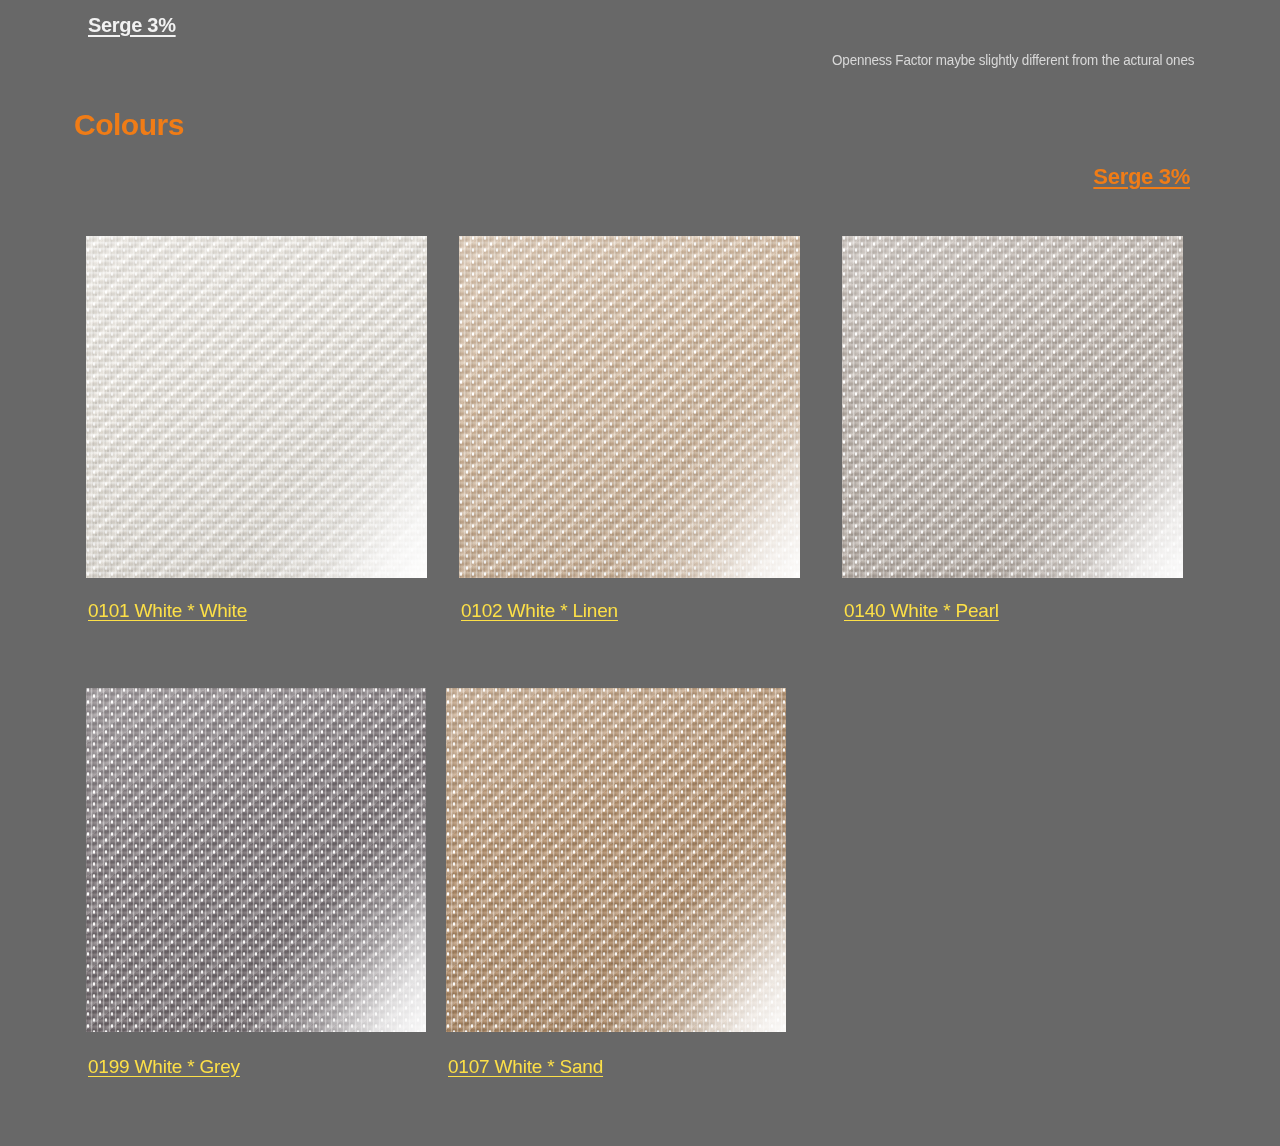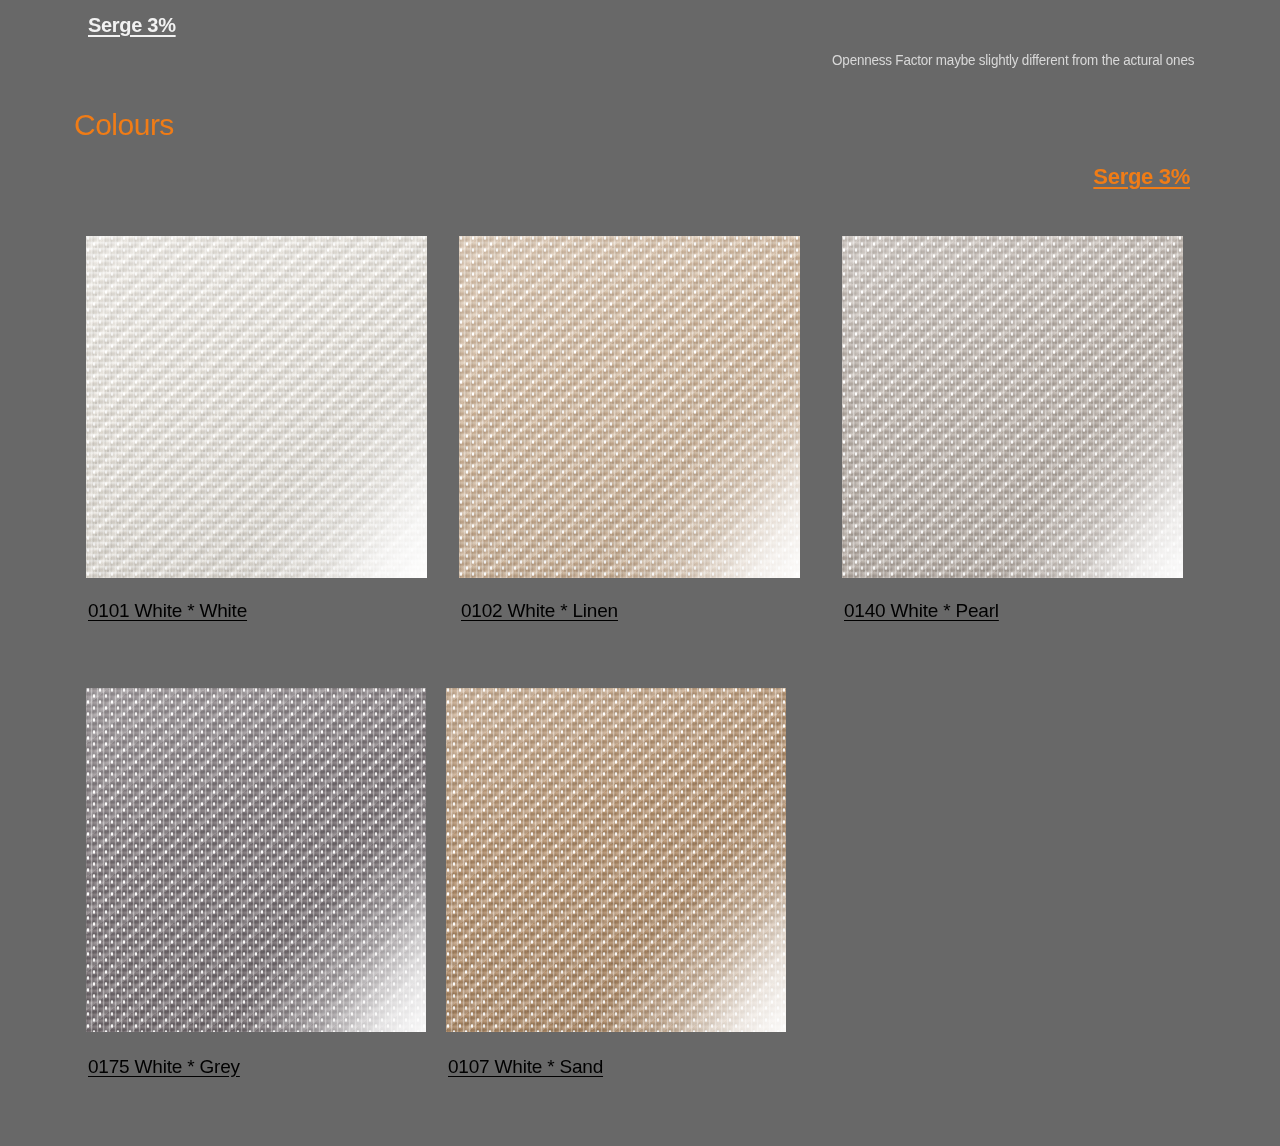--- a/index.html
+++ b/index.html
@@ -40,21 +40,21 @@
     letter-spacing: -0.2px;
     transform: scaleX(0.96);
     transform-origin: right center;
   }
 
   #colours-heading {
     position: absolute;
     left: 74px;
     top: 108px;
     font-size: 30px;
-    font-weight: normal;
+    font-weight: bold;
     color: #f07c16;
     letter-spacing: -0.5px;
   }
 
   #collection-tag {
     position: absolute;
     right: 90px;
     top: 164px;
     font-size: 22px;
     font-weight: bold;
@@ -108,21 +108,21 @@
     position: absolute;
     inset: 0;
     pointer-events: none;
   }
 
   .swatch-label {
     position: absolute;
     top: 364px;
     left: 2px;
     font-size: 19px;
-    color: #000000;
+    color: #fde047;
     text-decoration: underline;
     text-underline-offset: 3px;
     white-space: nowrap;
     letter-spacing: -0.2px;
   }
   .row-1 .swatch-label { top: 368px; }
 </style>
 </head>
 <body style="background: rgb(104, 104, 104);">
 
@@ -180,21 +180,21 @@
 
     <div class="swatch-cell col-0">
       <div class="swatch-img">
         <div class="weave-base" style="background: rgb(119, 111, 115);"></div>
         <div class="weave-weft" style="background: repeating-linear-gradient(0deg, rgb(99, 92, 96) 0px, rgb(119, 111, 115) 1.4px, rgb(141, 133, 136) 3.2px, rgb(119, 111, 115) 4.6px, rgb(99, 92, 96) 6px);"></div>
         <div class="weave-warp" style="background: repeating-linear-gradient(90deg, rgba(255, 255, 255, 0) 0px, rgba(255, 255, 255, 0) 2.4px, rgba(255, 255, 255, 0.55) 3.2px, rgba(255, 255, 255, 0.12) 4.4px, rgba(0, 0, 0, 0.1) 5.2px, rgba(255, 255, 255, 0) 6px); opacity: 0.85;"></div>
         <div class="weave-dots" style="background-image: radial-gradient(2px 3.1px, rgb(255, 255, 255) 0%, rgb(255, 255, 255) 38%, rgba(255, 255, 255, 0) 78%), radial-gradient(2px 3.1px, rgb(255, 255, 255) 0%, rgb(255, 255, 255) 38%, rgba(255, 255, 255, 0) 78%), radial-gradient(1.5px 2.2px, rgba(0, 0, 0, 0.16) 0%, rgba(0, 0, 0, 0) 80%); background-size: 12px 12px, 12px 12px, 12px 12px; background-position: 0px 0px, 6px 6px, 2px 3px;"></div>
         <div class="weave-diag" style="background: repeating-linear-gradient(-38deg, rgba(255, 255, 255, 0.16) 0px, rgba(255, 255, 255, 0.16) 3px, rgba(0, 0, 0, 0.05) 6px, rgba(0, 0, 0, 0.05) 11px, rgba(255, 255, 255, 0) 15px);"></div>
         <div class="swatch-sheen" style="background: linear-gradient(305deg, rgba(255, 255, 255, 0.92) 0%, rgba(255, 255, 255, 0.7) 9%, rgba(255, 255, 255, 0.18) 20%, rgba(255, 255, 255, 0) 33%), radial-gradient(circle at 115% 118%, rgba(255, 255, 255, 0.85) 0%, rgba(255, 255, 255, 0.28) 22%, rgba(255, 255, 255, 0) 45%), linear-gradient(160deg, rgba(255, 255, 255, 0.28) 0%, rgba(255, 255, 255, 0.05) 40%, rgba(0, 0, 0, 0.05) 100%);"></div>
       </div>
-      <div class="swatch-label">0175 White * Grey</div>
+      <div class="swatch-label">0199 White * Grey</div>
     </div>
 
     <div class="swatch-cell col-1">
       <div class="swatch-img">
         <div class="weave-base" style="background: rgb(176, 140, 104);"></div>
         <div class="weave-weft" style="background: repeating-linear-gradient(0deg, rgb(157, 122, 87) 0px, rgb(176, 140, 104) 1.4px, rgb(196, 162, 130) 3.2px, rgb(176, 140, 104) 4.6px, rgb(157, 122, 87) 6px);"></div>
         <div class="weave-warp" style="background: repeating-linear-gradient(90deg, rgba(255, 255, 255, 0) 0px, rgba(255, 255, 255, 0) 2.4px, rgba(255, 255, 255, 0.55) 3.2px, rgba(255, 255, 255, 0.12) 4.4px, rgba(0, 0, 0, 0.1) 5.2px, rgba(255, 255, 255, 0) 6px); opacity: 0.85;"></div>
         <div class="weave-dots" style="background-image: radial-gradient(2px 3.1px, rgb(255, 255, 255) 0%, rgb(255, 255, 255) 38%, rgba(255, 255, 255, 0) 78%), radial-gradient(2px 3.1px, rgb(255, 255, 255) 0%, rgb(255, 255, 255) 38%, rgba(255, 255, 255, 0) 78%), radial-gradient(1.5px 2.2px, rgba(0, 0, 0, 0.16) 0%, rgba(0, 0, 0, 0) 80%); background-size: 12px 12px, 12px 12px, 12px 12px; background-position: 0px 0px, 6px 6px, 2px 3px;"></div>
         <div class="weave-diag" style="background: repeating-linear-gradient(-38deg, rgba(255, 255, 255, 0.16) 0px, rgba(255, 255, 255, 0.16) 3px, rgba(0, 0, 0, 0.05) 6px, rgba(0, 0, 0, 0.05) 11px, rgba(255, 255, 255, 0) 15px);"></div>
         <div class="swatch-sheen" style="background: linear-gradient(305deg, rgba(255, 255, 255, 0.92) 0%, rgba(255, 255, 255, 0.7) 9%, rgba(255, 255, 255, 0.18) 20%, rgba(255, 255, 255, 0) 33%), radial-gradient(circle at 115% 118%, rgba(255, 255, 255, 0.85) 0%, rgba(255, 255, 255, 0.28) 22%, rgba(255, 255, 255, 0) 45%), linear-gradient(160deg, rgba(255, 255, 255, 0.28) 0%, rgba(255, 255, 255, 0.05) 40%, rgba(0, 0, 0, 0.05) 100%);"></div>

